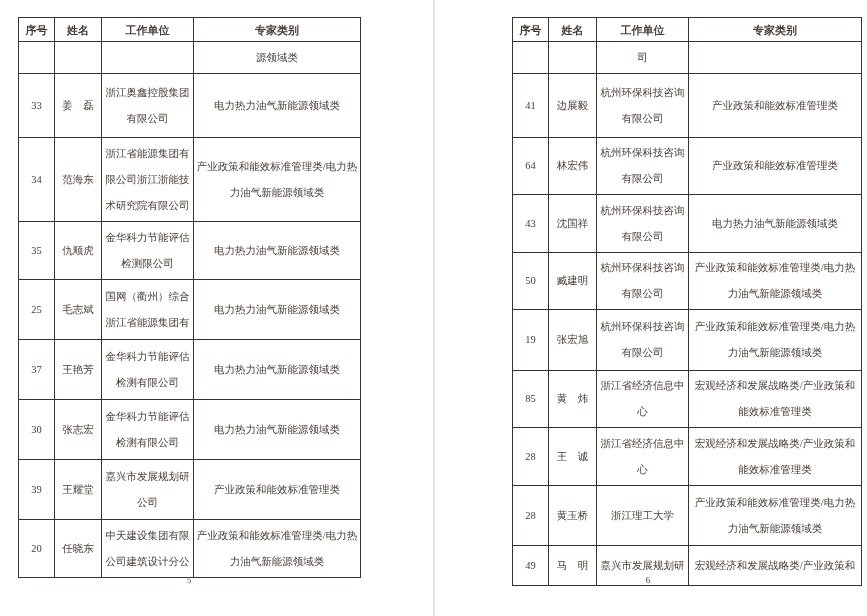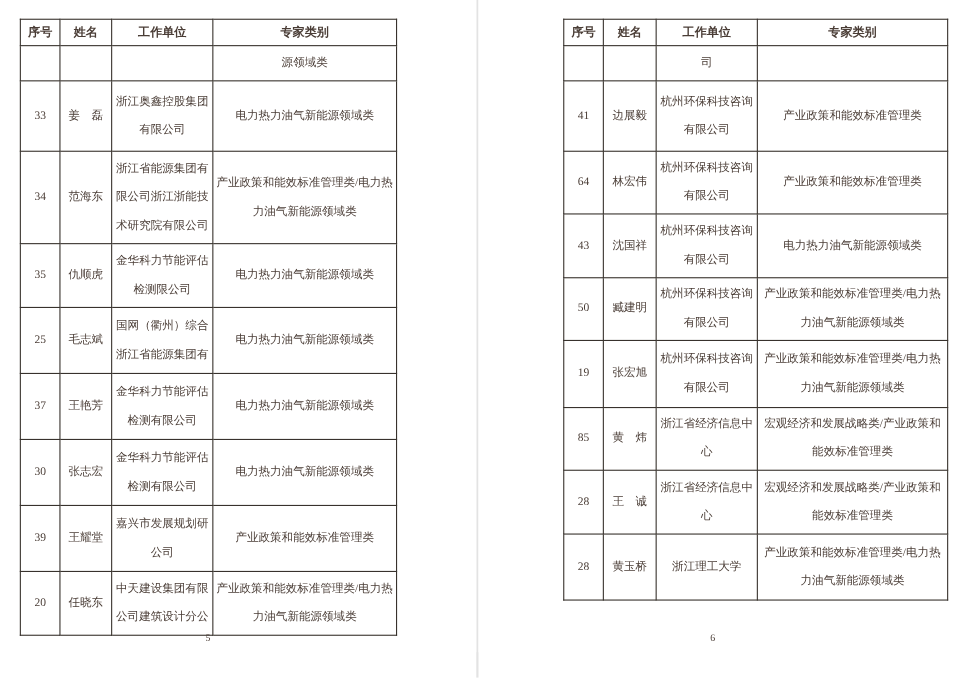--- a/index.html
+++ b/index.html
@@ -205,16 +205,22 @@
       <td>宏观经济和发展战略类/产业政策和
 能效标准管理类</td>
     </tr>
     <tr style="height:60px">
       <td>28</td>
       <td>黄玉桥</td>
       <td>浙江理工大学</td>
       <td>产业政策和能效标准管理类/电力热
 力油气新能源领域类</td>
     </tr>
+    <tr style="height:40px">
+      <td>49</td>
+      <td>马　明</td>
+      <td>嘉兴市发展规划研</td>
+      <td>宏观经济和发展战略类/产业政策和</td>
+    </tr>
   </tbody>
     </table>
   <div class="page-num">6</div>
 </div>
 
 </body></html>

